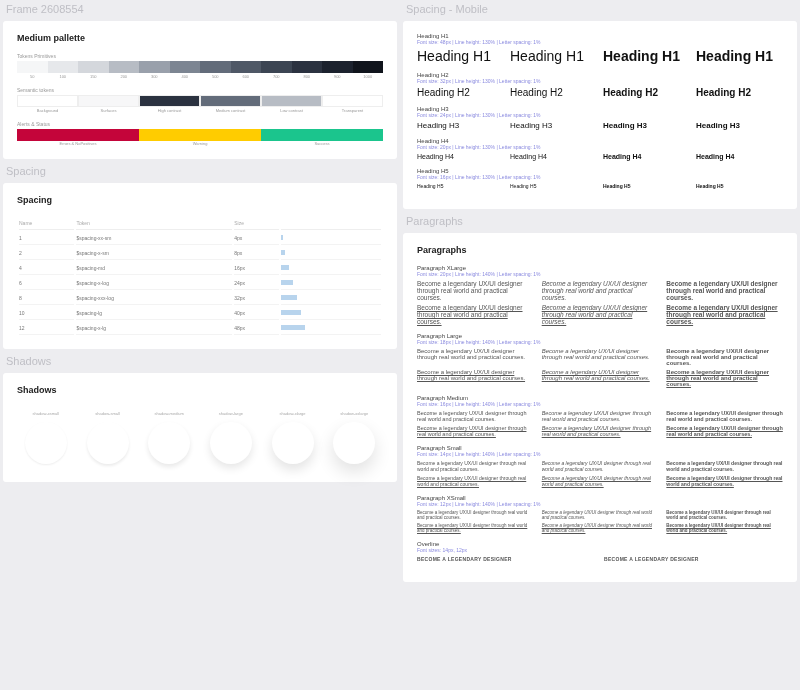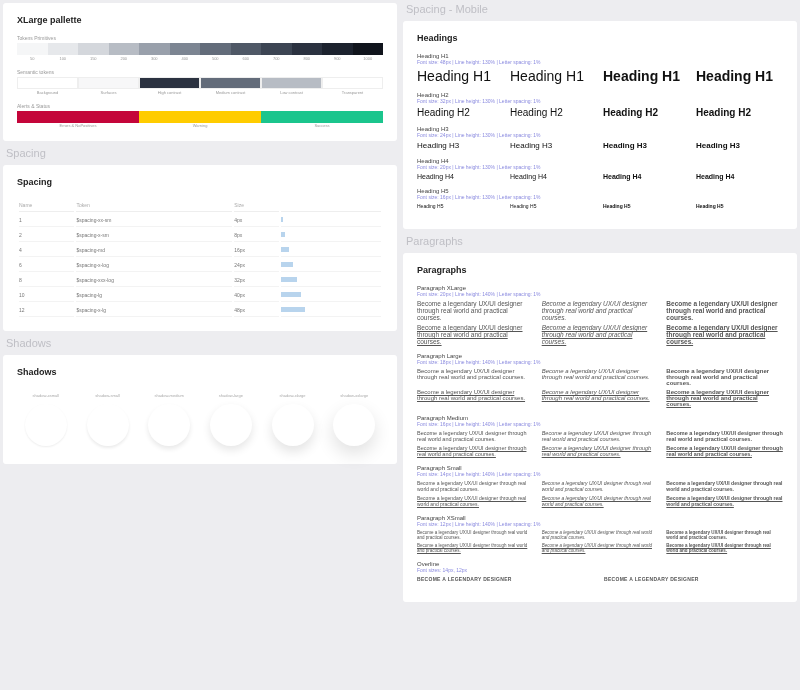--- a/index.html
+++ b/index.html
@@ -35,22 +35,23 @@
 .ital{font-style:italic}
 .p-row{display:flex;gap:8px;margin-top:3px}
 .p-row>div{flex:1;color:#555}
 .under{text-decoration:underline}
 .over{text-transform:uppercase;letter-spacing:0.3px;font-size:5px;font-weight:600}
 </style>
 </head>
 <body>
 
 <div class="col c1">
-  <div class="panel">
-    <div class="panel-title">XLarge pallette</div>
+  <div class="section-label">Frame 2608554</div>
+  <div class="panel">
+    <div class="panel-title">Medium pallette</div>
     <div class="sub">Tokens Primitives</div>
     <div class="swatch-row" id="sw-row">
         <div class="sw" style="background:#f5f6f7"></div>
         <div class="sw" style="background:#e6e8eb"></div>
         <div class="sw" style="background:#d4d7dc"></div>
         <div class="sw" style="background:#b7bcc4"></div>
         <div class="sw" style="background:#99a0ab"></div>
         <div class="sw" style="background:#7c8592"></div>
         <div class="sw" style="background:#636c7a"></div>
         <div class="sw" style="background:#4f5866"></div>
@@ -190,21 +191,20 @@
           <div class="sh-lbl">shadow-xxlarge</div>
           <div class="circ" style="box-shadow:0 8px 18px rgba(0,0,0,.12)"></div>
         </div>
       </div>
   </div>
 </div>
 
 <div class="col c2">
   <div class="section-label">Spacing - Mobile</div>
   <div class="panel">
-    <div class="panel-title">Headings</div>
     <div id="h-list">
   <div class="h-spec">
     <div class="h-name">Heading H1</div>
     <div class="h-meta">Font size: 48px | Line height: 130% | Letter spacing: 1%</div>
     <div class="h-samples" style="font-size:14px;color:#111">
       <div class="w400">Heading H1</div>
       <div class="w500">Heading H1</div>
       <div class="w600">Heading H1</div>
       <div class="w700">Heading H1</div>
     </div>

